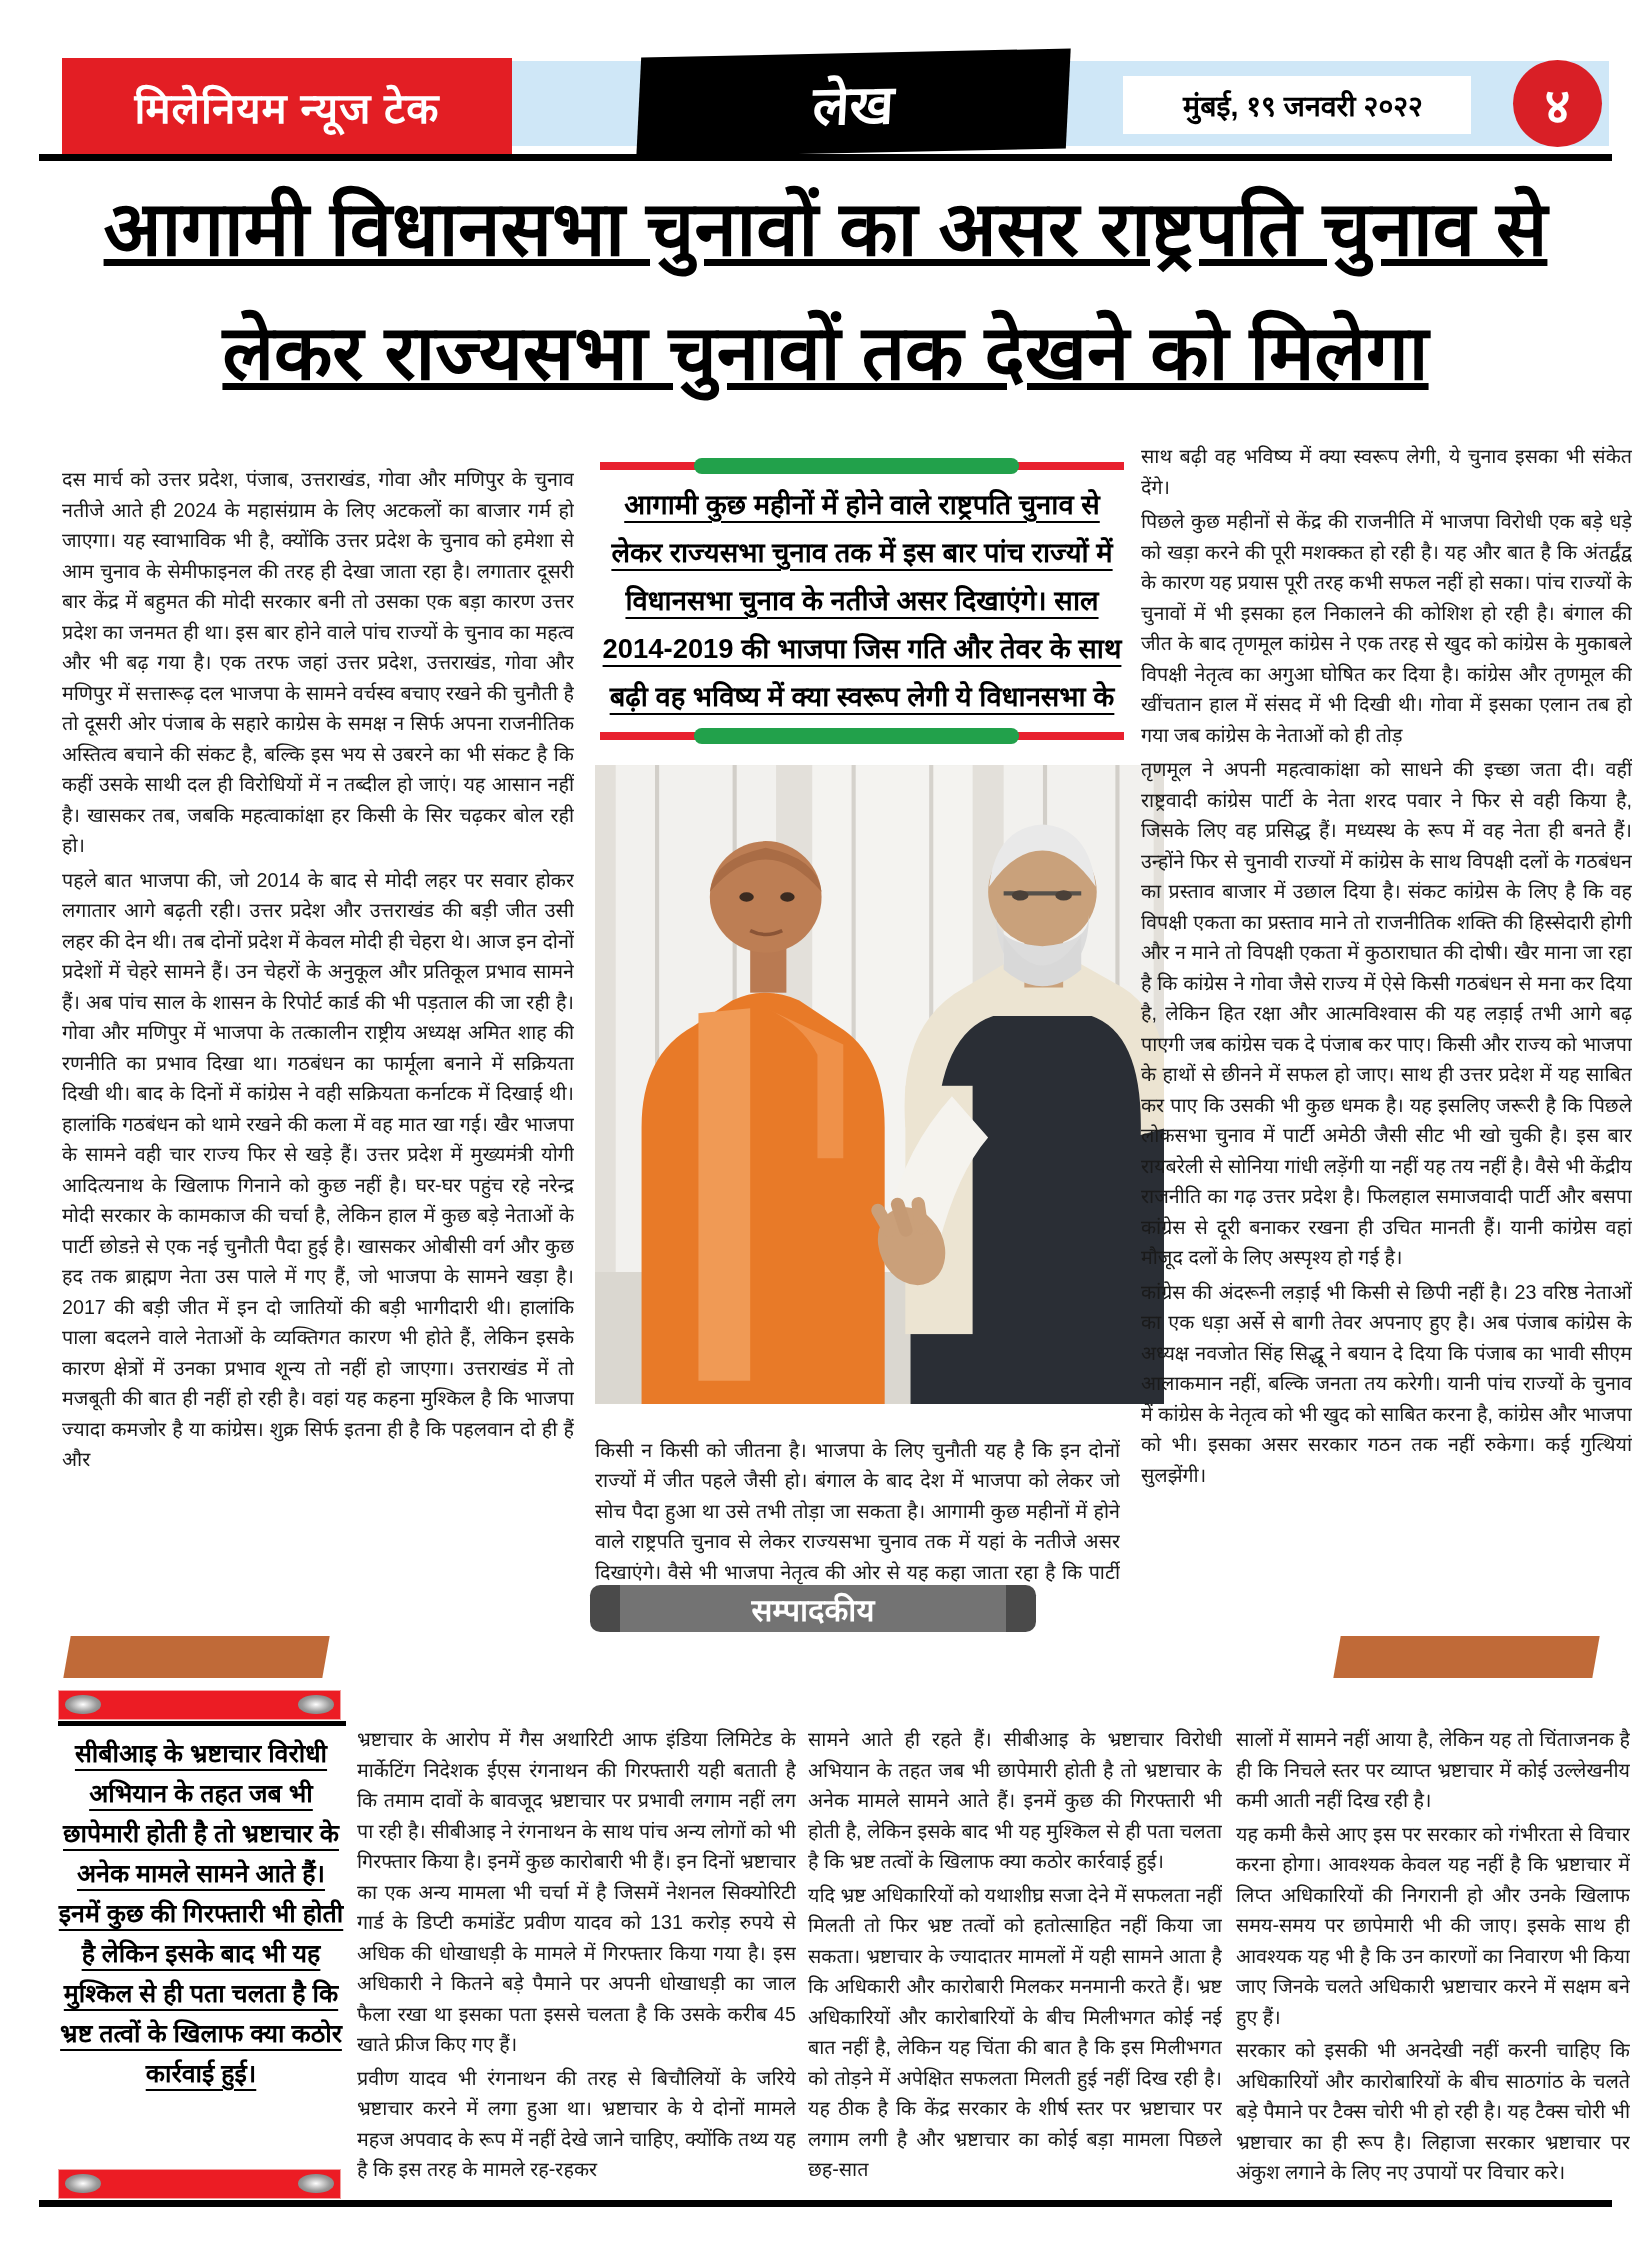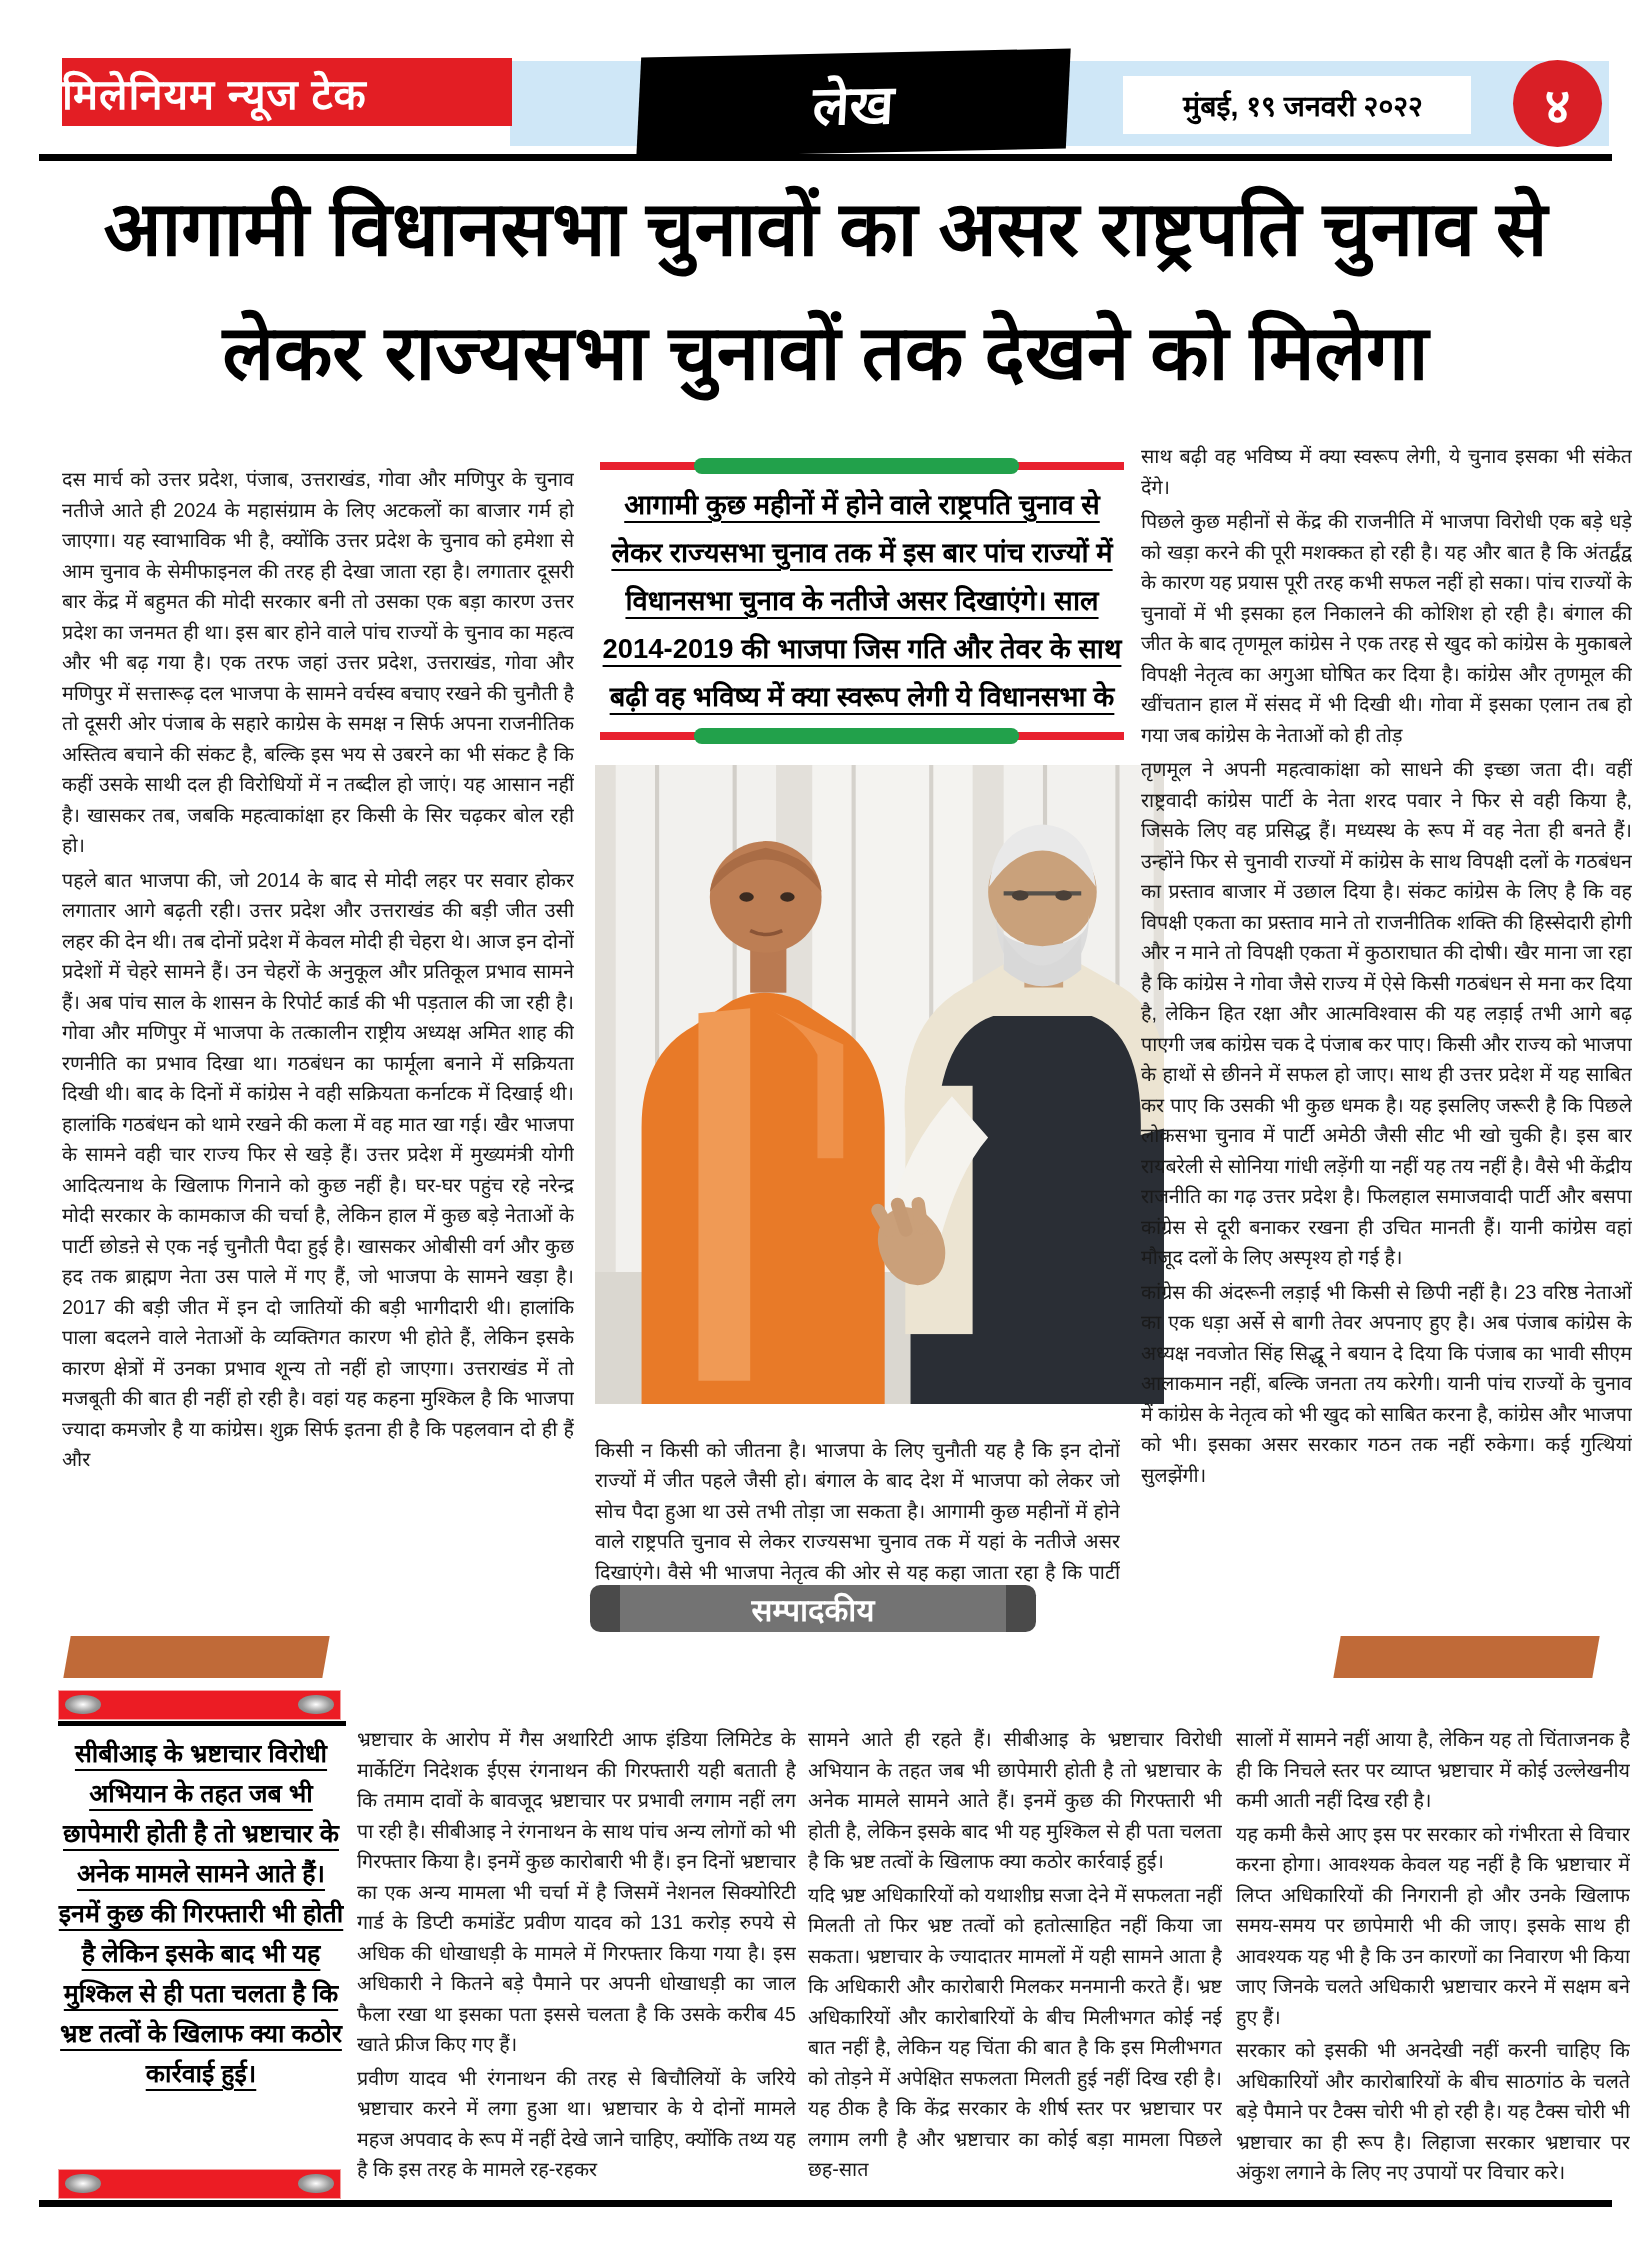--- a/index.html
+++ b/index.html
@@ -4,38 +4,38 @@
 <style>
   html,body{margin:0;padding:0;background:#ffffff;}
   body{font-family:"Liberation Sans","DejaVu Sans",sans-serif;color:#111;}
   #page{position:relative;width:1650px;height:2261px;background:#ffffff;overflow:hidden;}
 
   .abs{position:absolute;}
   .clip{overflow:hidden;}
 
   
   .band-blue{left:510px;top:61px;width:1099px;height:85px;background:#cfe7f7;}
-  .paper-box{left:62px;top:58px;width:450px;height:68px;background:#e31e24;
-             display:flex;align-items:center;justify-content:flex-start;}
+  .paper-box{left:62px;top:58px;width:450px;height:96px;background:#e31e24;
+             display:flex;align-items:center;justify-content:center;}
   .paper-box span{color:#fff;font-weight:bold;font-size:42px;letter-spacing:1px;white-space:nowrap;}
   .section-box{left:639px;top:53px;width:429px;height:100px;background:#000;
                transform:skewX(-4deg) rotate(-1.2deg);
                display:flex;align-items:center;justify-content:center;}
   .section-box span{color:#fff;font-weight:bold;font-size:54px;}
   .date-box{left:1123px;top:76px;width:336px;height:58px;background:#fff;
             display:flex;align-items:center;justify-content:center;padding-left:12px;}
   .date-box span{color:#000;font-weight:bold;font-size:28.5px;white-space:nowrap;}
   .page-circle{left:1513px;top:60px;width:89px;height:87px;background:#d91f26;border-radius:50%;
                display:flex;align-items:center;justify-content:center;}
   .page-circle span{color:#fff;font-size:49px;font-weight:bold;}
   .top-rule{left:39px;top:154px;width:1573px;height:6.7px;background:#000;}
 
   
   .main-headline{left:52px;top:167px;width:1547px;height:264px;text-align:center;
-                 font-size:76px;line-height:124px;font-weight:bold;color:#000;}
+                 font-size:76px;line-height:124px;font-weight:bold;color:#000;text-decoration:underline;}
 
   
   .body-text{font-size:19.7px;line-height:30.5px;text-align:justify;color:#1a1a1a;}
   .col1{left:62px;top:464px;width:512px;height:1143px;}
   .col1 p{margin:0 0 4.1px 0;}
   .col3{left:1141px;top:441px;width:491px;height:1278px;}
   .col3 p{margin:0 0 4.1px 0;}
   .indent-block{margin-left:85px;}
   .wide-block{margin-left:-36px;}
 

